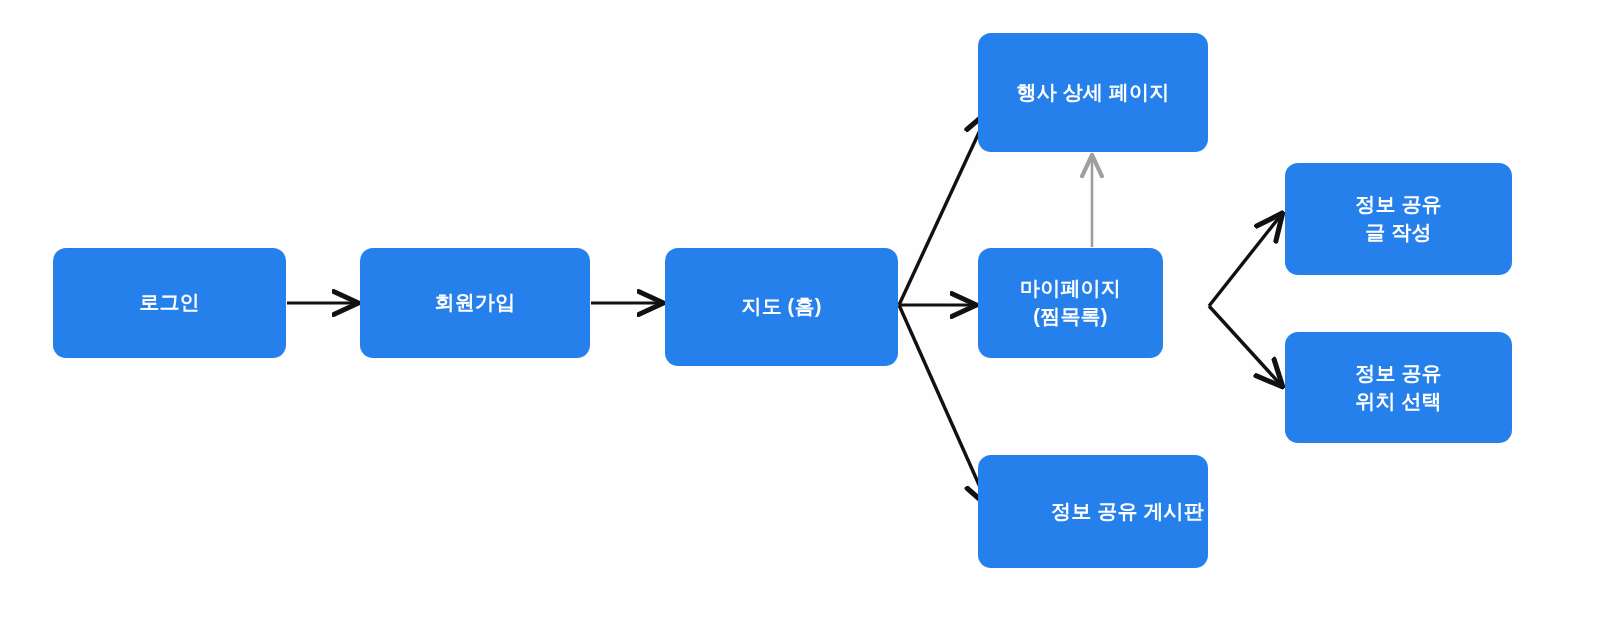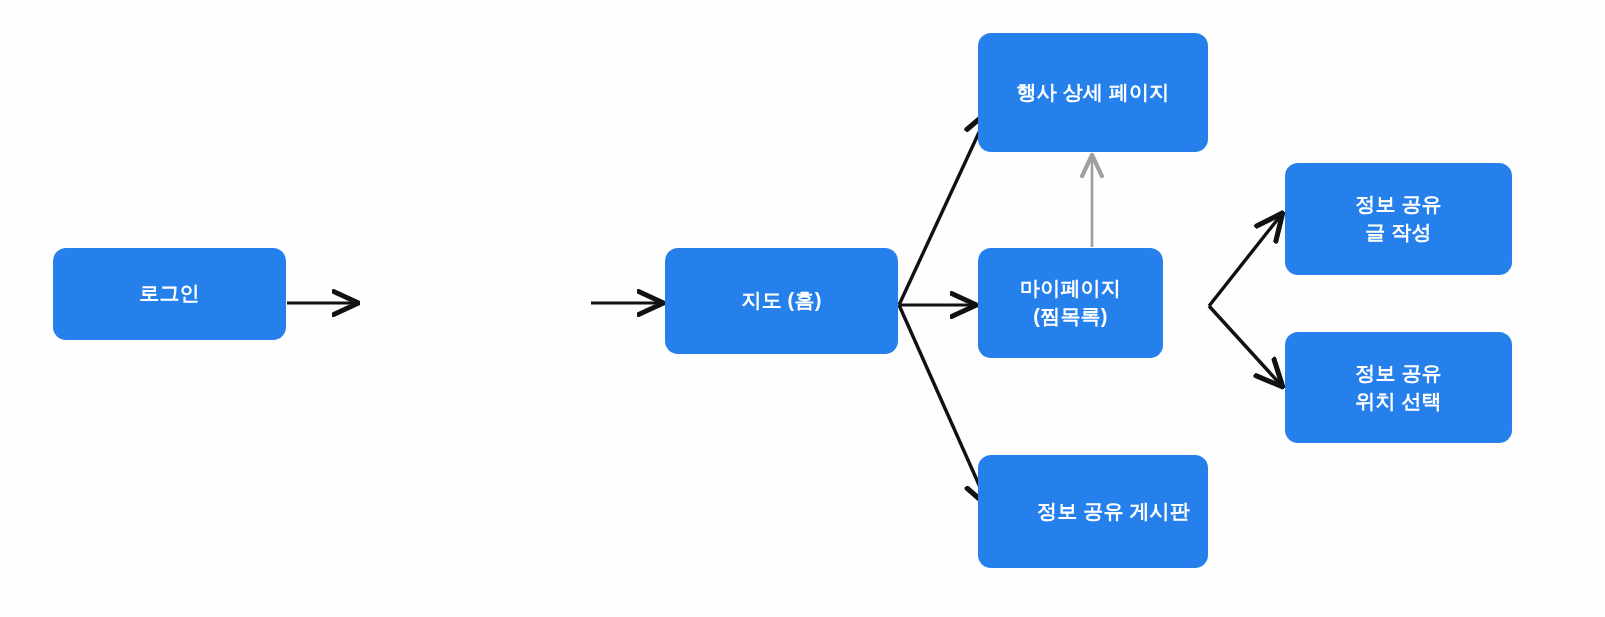--- a/index.html
+++ b/index.html
@@ -32,21 +32,21 @@
     display: flex;
     align-items: center;
     justify-content: center;
     text-align: center;
     color: #ffffff;
     font-weight: bold;
     font-size: 20px;
     line-height: 1.38;
     letter-spacing: 0.2px;
     box-sizing: border-box;
-    padding: 4px 18px;
+    padding: 4px 4px;
     z-index: 2;
   }
   .node-label {
     white-space: pre-line;
     display: block;
   }
 </style>
 </head>
 <body>
 
@@ -72,26 +72,29 @@
 
     <line x1="899" y1="305" x2="988" y2="505" stroke="#111111" stroke-width="3.4" marker-end="url(#arrowBlack)"></line>
 
     <line x1="1092" y1="247" x2="1092" y2="157" stroke="#9e9e9e" stroke-width="2.6" marker-end="url(#arrowGray)"></line>
 
     <line x1="1209" y1="306" x2="1281" y2="215" stroke="#111111" stroke-width="3.4" marker-end="url(#arrowBlack)"></line>
 
     <line x1="1209" y1="306" x2="1281" y2="385" stroke="#111111" stroke-width="3.4" marker-end="url(#arrowBlack)"></line>
   </svg>
 
-  <div class="node" style="left: 53px; top: 248px; width: 233px; height: 92px; background: rgb(38, 128, 235); color: rgb(255, 255, 255);">
+  <div class="node" style="left: 53px; top: 248px; width: 233px; height: 110px; background: rgb(38, 128, 235); color: rgb(255, 255, 255);">
     <span class="node-label">로그인</span>
   </div>
 
+  <div class="node" style="left: 360px; top: 248px; width: 230px; height: 110px; background: rgb(38, 128, 235); color: rgb(255, 255, 255);">
+    <span class="node-label">회원가입</span>
+  </div>
 
-  <div class="node" style="left: 665px; top: 248px; width: 233px; height: 106px; background: rgb(38, 128, 235); color: rgb(255, 255, 255);">
+  <div class="node" style="left: 665px; top: 248px; width: 233px; height: 118px; background: rgb(38, 128, 235); color: rgb(255, 255, 255);">
     <span class="node-label">지도 (홈)</span>
   </div>
 
   <div class="node" style="left: 978px; top: 33px; width: 230px; height: 119px; background: rgb(38, 128, 235); color: rgb(255, 255, 255);">
     <span class="node-label">행사 상세 페이지</span>
   </div>
 
   <div class="node" style="left: 978px; top: 248px; width: 185px; height: 110px; background: rgb(38, 128, 235); color: rgb(255, 255, 255);">
     <span class="node-label">마이페이지
 (찜목록)</span>

